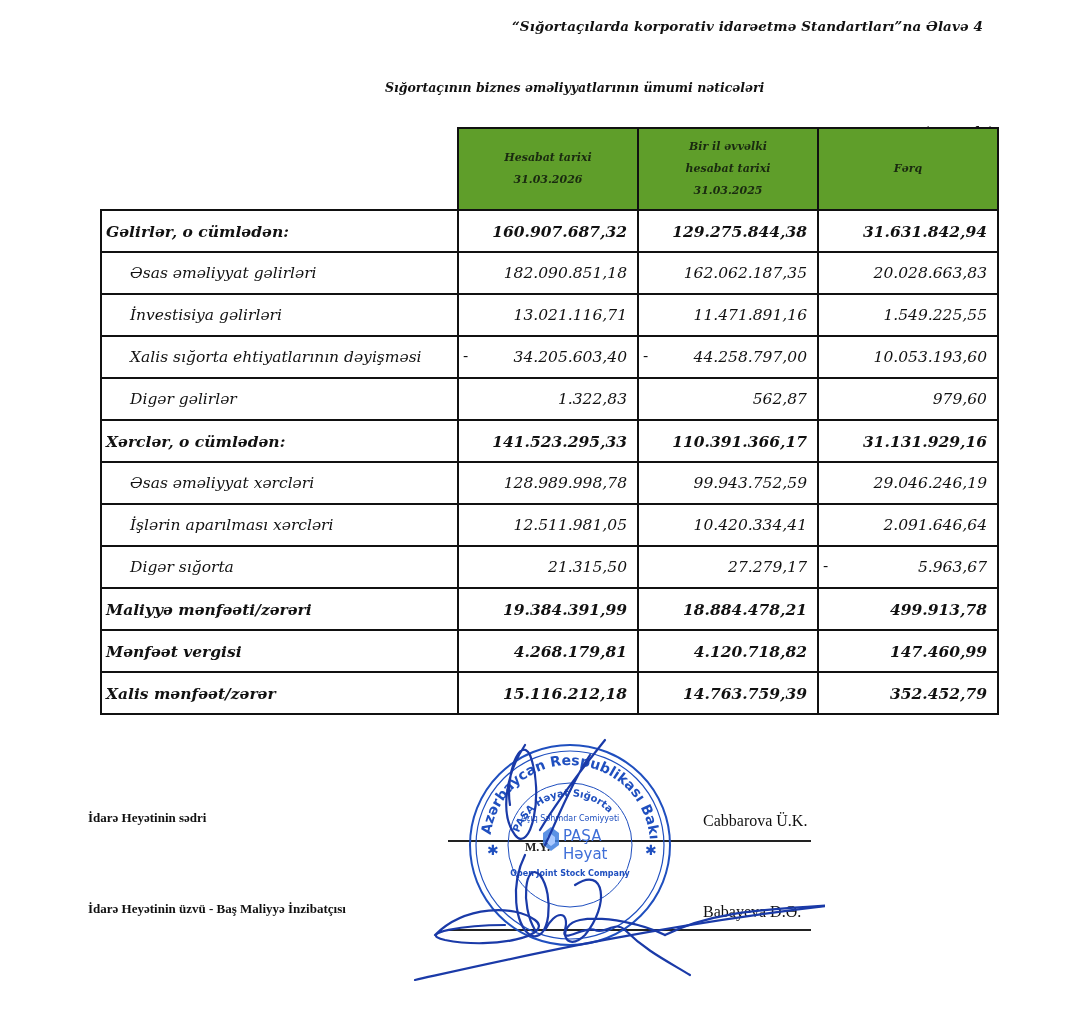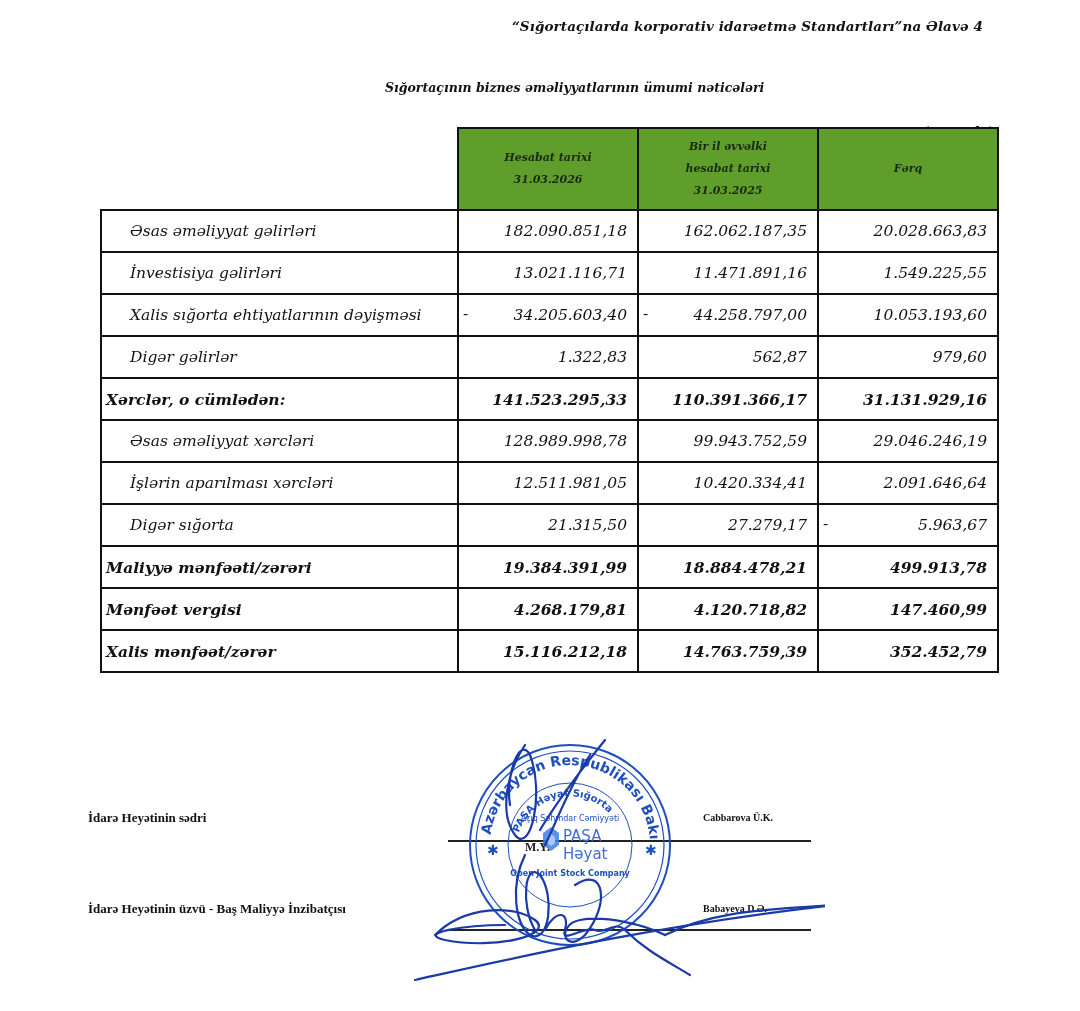--- a/index.html
+++ b/index.html
@@ -12,21 +12,21 @@
   th.hdr { background:#5f9e2a; color:#1a2a10; font-style:italic; font-weight:bold; font-size:11px; text-align:center; line-height:22px; padding:0 4px; }
   th.blank { border:none !important; background:transparent; }
   .hdr .l1 { display:block; }
   td.label { font-style:italic; font-size:15.5px; padding:0 6px; height:40px; white-space:nowrap; }
   td.label.sub { padding-left:28px; }
   td.label.bold { font-weight:bold; padding-left:4px; }
   td.num { font-style:italic; font-size:15.5px; text-align:right; padding:0 10px; height:40px; position:relative; white-space:nowrap; }
   td.num.bold { font-weight:bold; }
   .neg { position:absolute; left:4px; top:50%; transform:translateY(-55%); font-style:normal; }
   .sig-label { position:absolute; left:88px; font-family:Liberation Serif, serif; font-weight:bold; font-size:13px; }
-  .sig-name { position:absolute; left:703px; font-family:"Liberation Serif", serif; font-weight:bold; font-size:10px; }
+  .sig-name { position:absolute; left:703px; font-family:"Liberation Serif", serif; font-weight:normal; font-size:16px; }
   .sig-line { position:absolute; height:1.5px; background:#222; }
   .stamp { position:absolute; left:405px; top:735px; width:420px; height:260px; }
 </style>
 </head>
 <body>
 
 <div class="annex">“Sığortaçılarda korporativ idarəetmə Standartları”na Əlavə 4</div>
 <div class="doc-title">Sığortaçının biznes əməliyyatlarının ümumi nəticələri</div>
 <div class="unit">(manatla)</div>
 
@@ -48,20 +48,26 @@
         <span class="l1">Bir il əvvəlki</span>
         <span class="l1">hesabat tarixi</span>
         <span class="l1">31.03.2025</span>
       </th>
       <th class="hdr">
         <span class="l1">Fərq</span>
       </th>
     </tr>
   </thead>
   <tbody id="tbody">
+      <tr>
+        <td class="label bold">Gəlirlər, o cümlədən:</td>
+        <td class="num bold"><span>160.907.687,32</span></td>
+        <td class="num bold"><span>129.275.844,38</span></td>
+        <td class="num bold"><span>31.631.842,94</span></td>
+      </tr>
       <tr>
         <td class="label sub">Əsas əməliyyat gəlirləri</td>
         <td class="num"><span>182.090.851,18</span></td>
         <td class="num"><span>162.062.187,35</span></td>
         <td class="num"><span>20.028.663,83</span></td>
       </tr>
       <tr>
         <td class="label sub">İnvestisiya gəlirləri</td>
         <td class="num"><span>13.021.116,71</span></td>
         <td class="num"><span>11.471.891,16</span></td>

